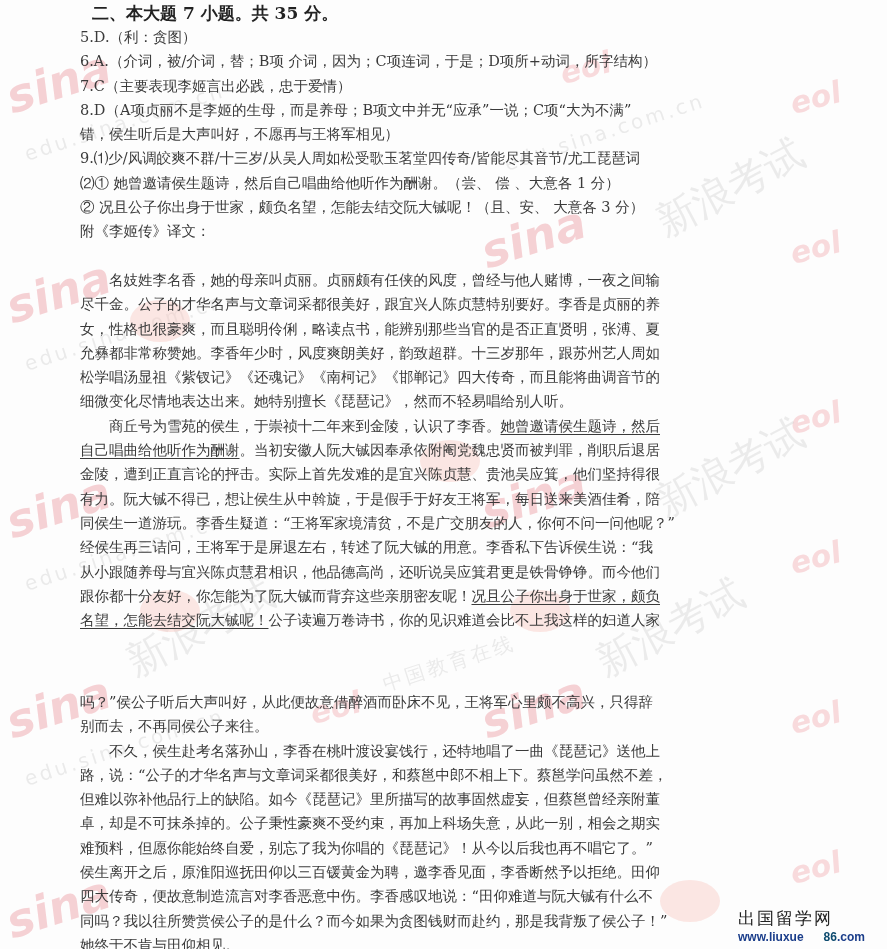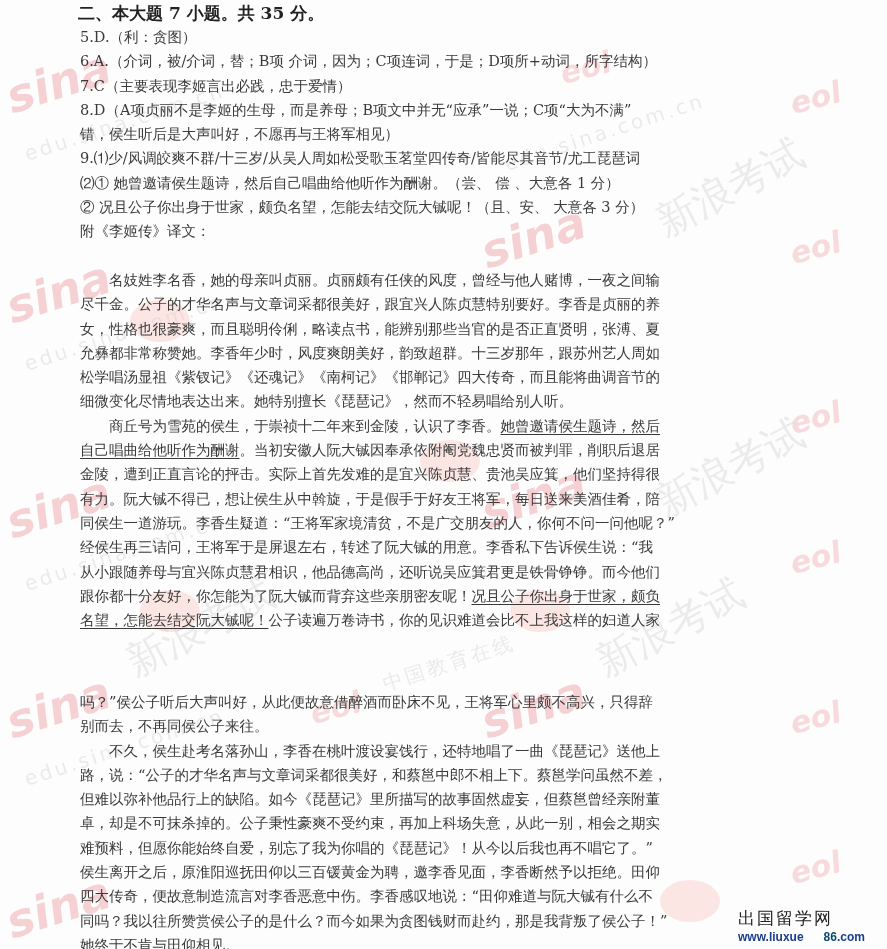--- a/index.html
+++ b/index.html
@@ -6,21 +6,21 @@
   body { width:887px; height:949px; background:#fdfdfd; position:relative; overflow:hidden;
     font-family:"DejaVu Serif","Liberation Serif",serif; color:#3a3a3a; }
   .wm { position:absolute; pointer-events:none; opacity:0.35; font-family:"DejaVu Sans",sans-serif; }
   .wm-sina { color:#e8808a; font-size:46px; font-weight:bold; font-style:italic; transform:rotate(-18deg); }
   .wm-edu { color:#c9c9c9; font-size:20px; transform:rotate(-18deg); letter-spacing:3px; }
   .wm-eol { color:#f09aa0; font-size:30px; font-weight:bold; font-style:italic; transform:rotate(-15deg); }
   .wm-kaoshi { color:#cccccc; font-size:40px; transform:rotate(-28deg); }
   .wm-blob { width:60px; height:42px; border-radius:50%; background:#f8c9c4; opacity:0.45; }
   .page { position:absolute; left:0; top:0; width:887px; }
   .block { position:absolute; left:80px; width:600px; font-size:14.5px; line-height:24.3px; }
-  .heading { position:absolute; left:78px; top:2px; font-size:17px; font-weight:bold; color:#222; }
+  .heading { position:absolute; left:92px; top:2px; font-size:17px; font-weight:bold; color:#222; }
   .line { white-space:nowrap; }
   .indent { text-indent:2em; }
   u { text-decoration:underline; text-underline-offset:3px; }
   .logo { position:absolute; left:738px; top:907px; text-align:left; }
   .logo-cn { font-family:"DejaVu Sans",sans-serif; font-size:17px; color:#222; letter-spacing:2px; }
   .logo-url { font-family:"Liberation Sans",sans-serif; font-size:12px; color:#1a3d8a; font-weight:bold; }
   .logo-url .red { color:#0c4a6e;padding-left:20px; }
 </style>
 </head>
 <body>

